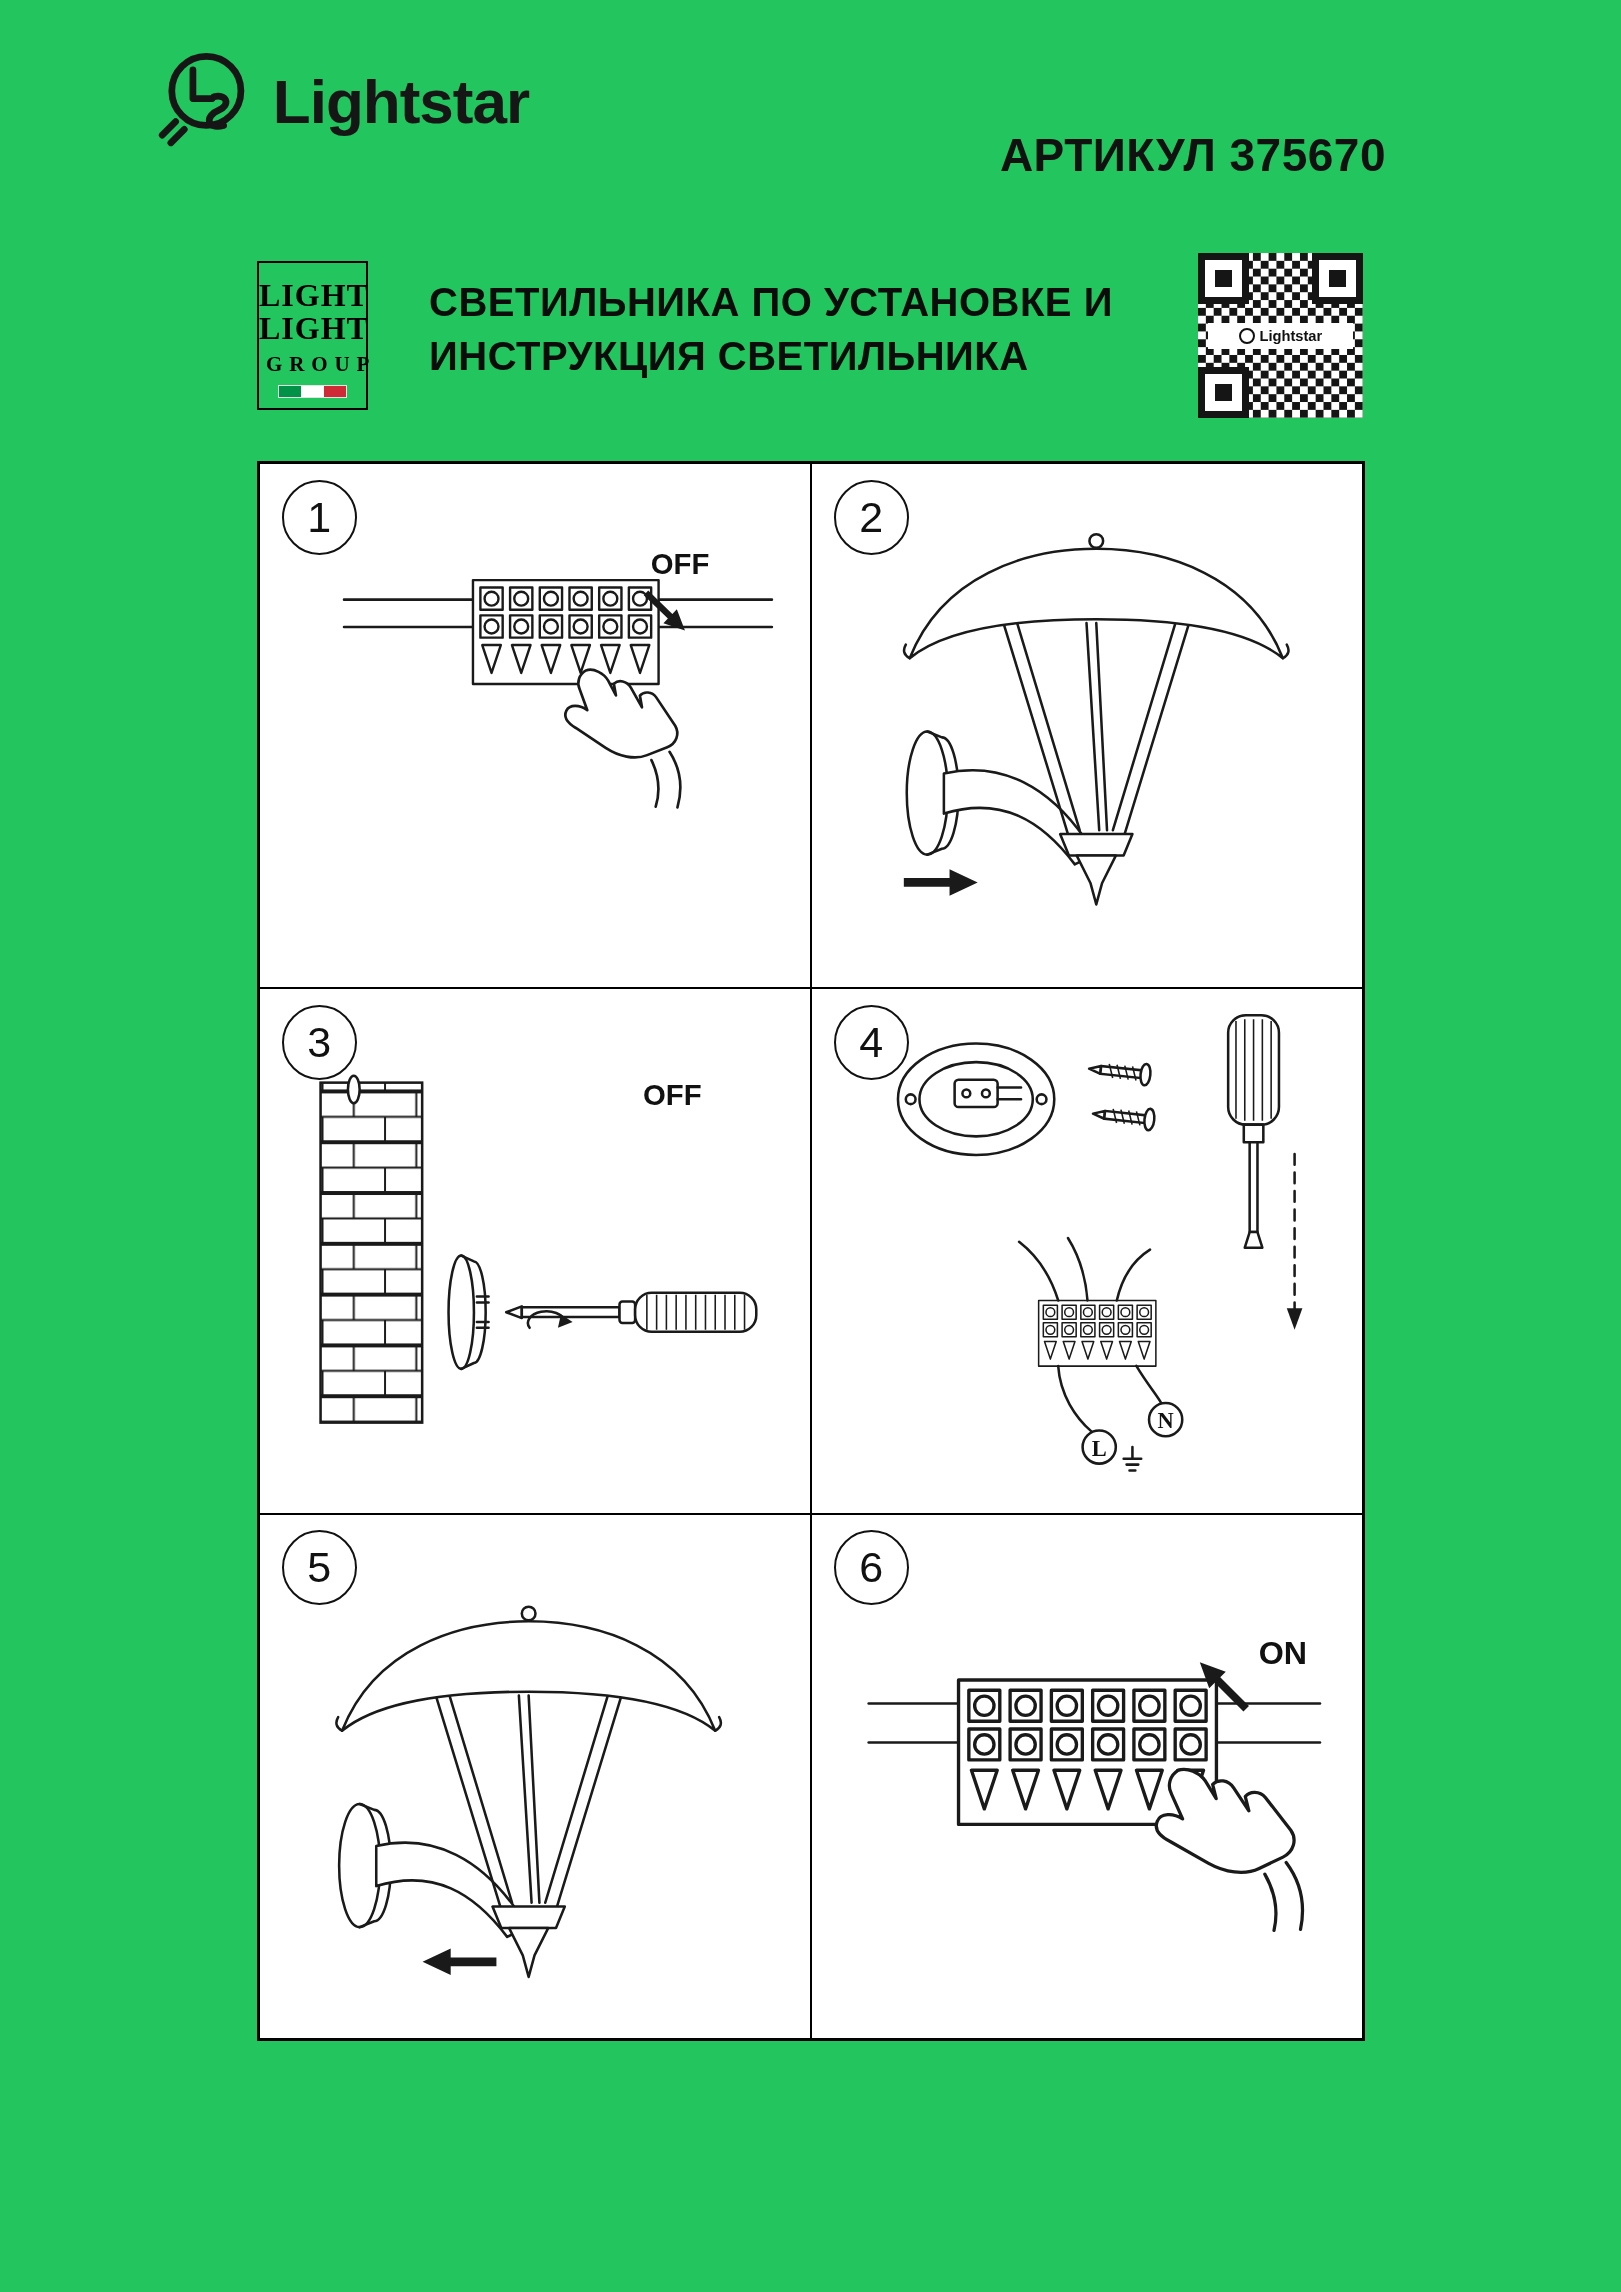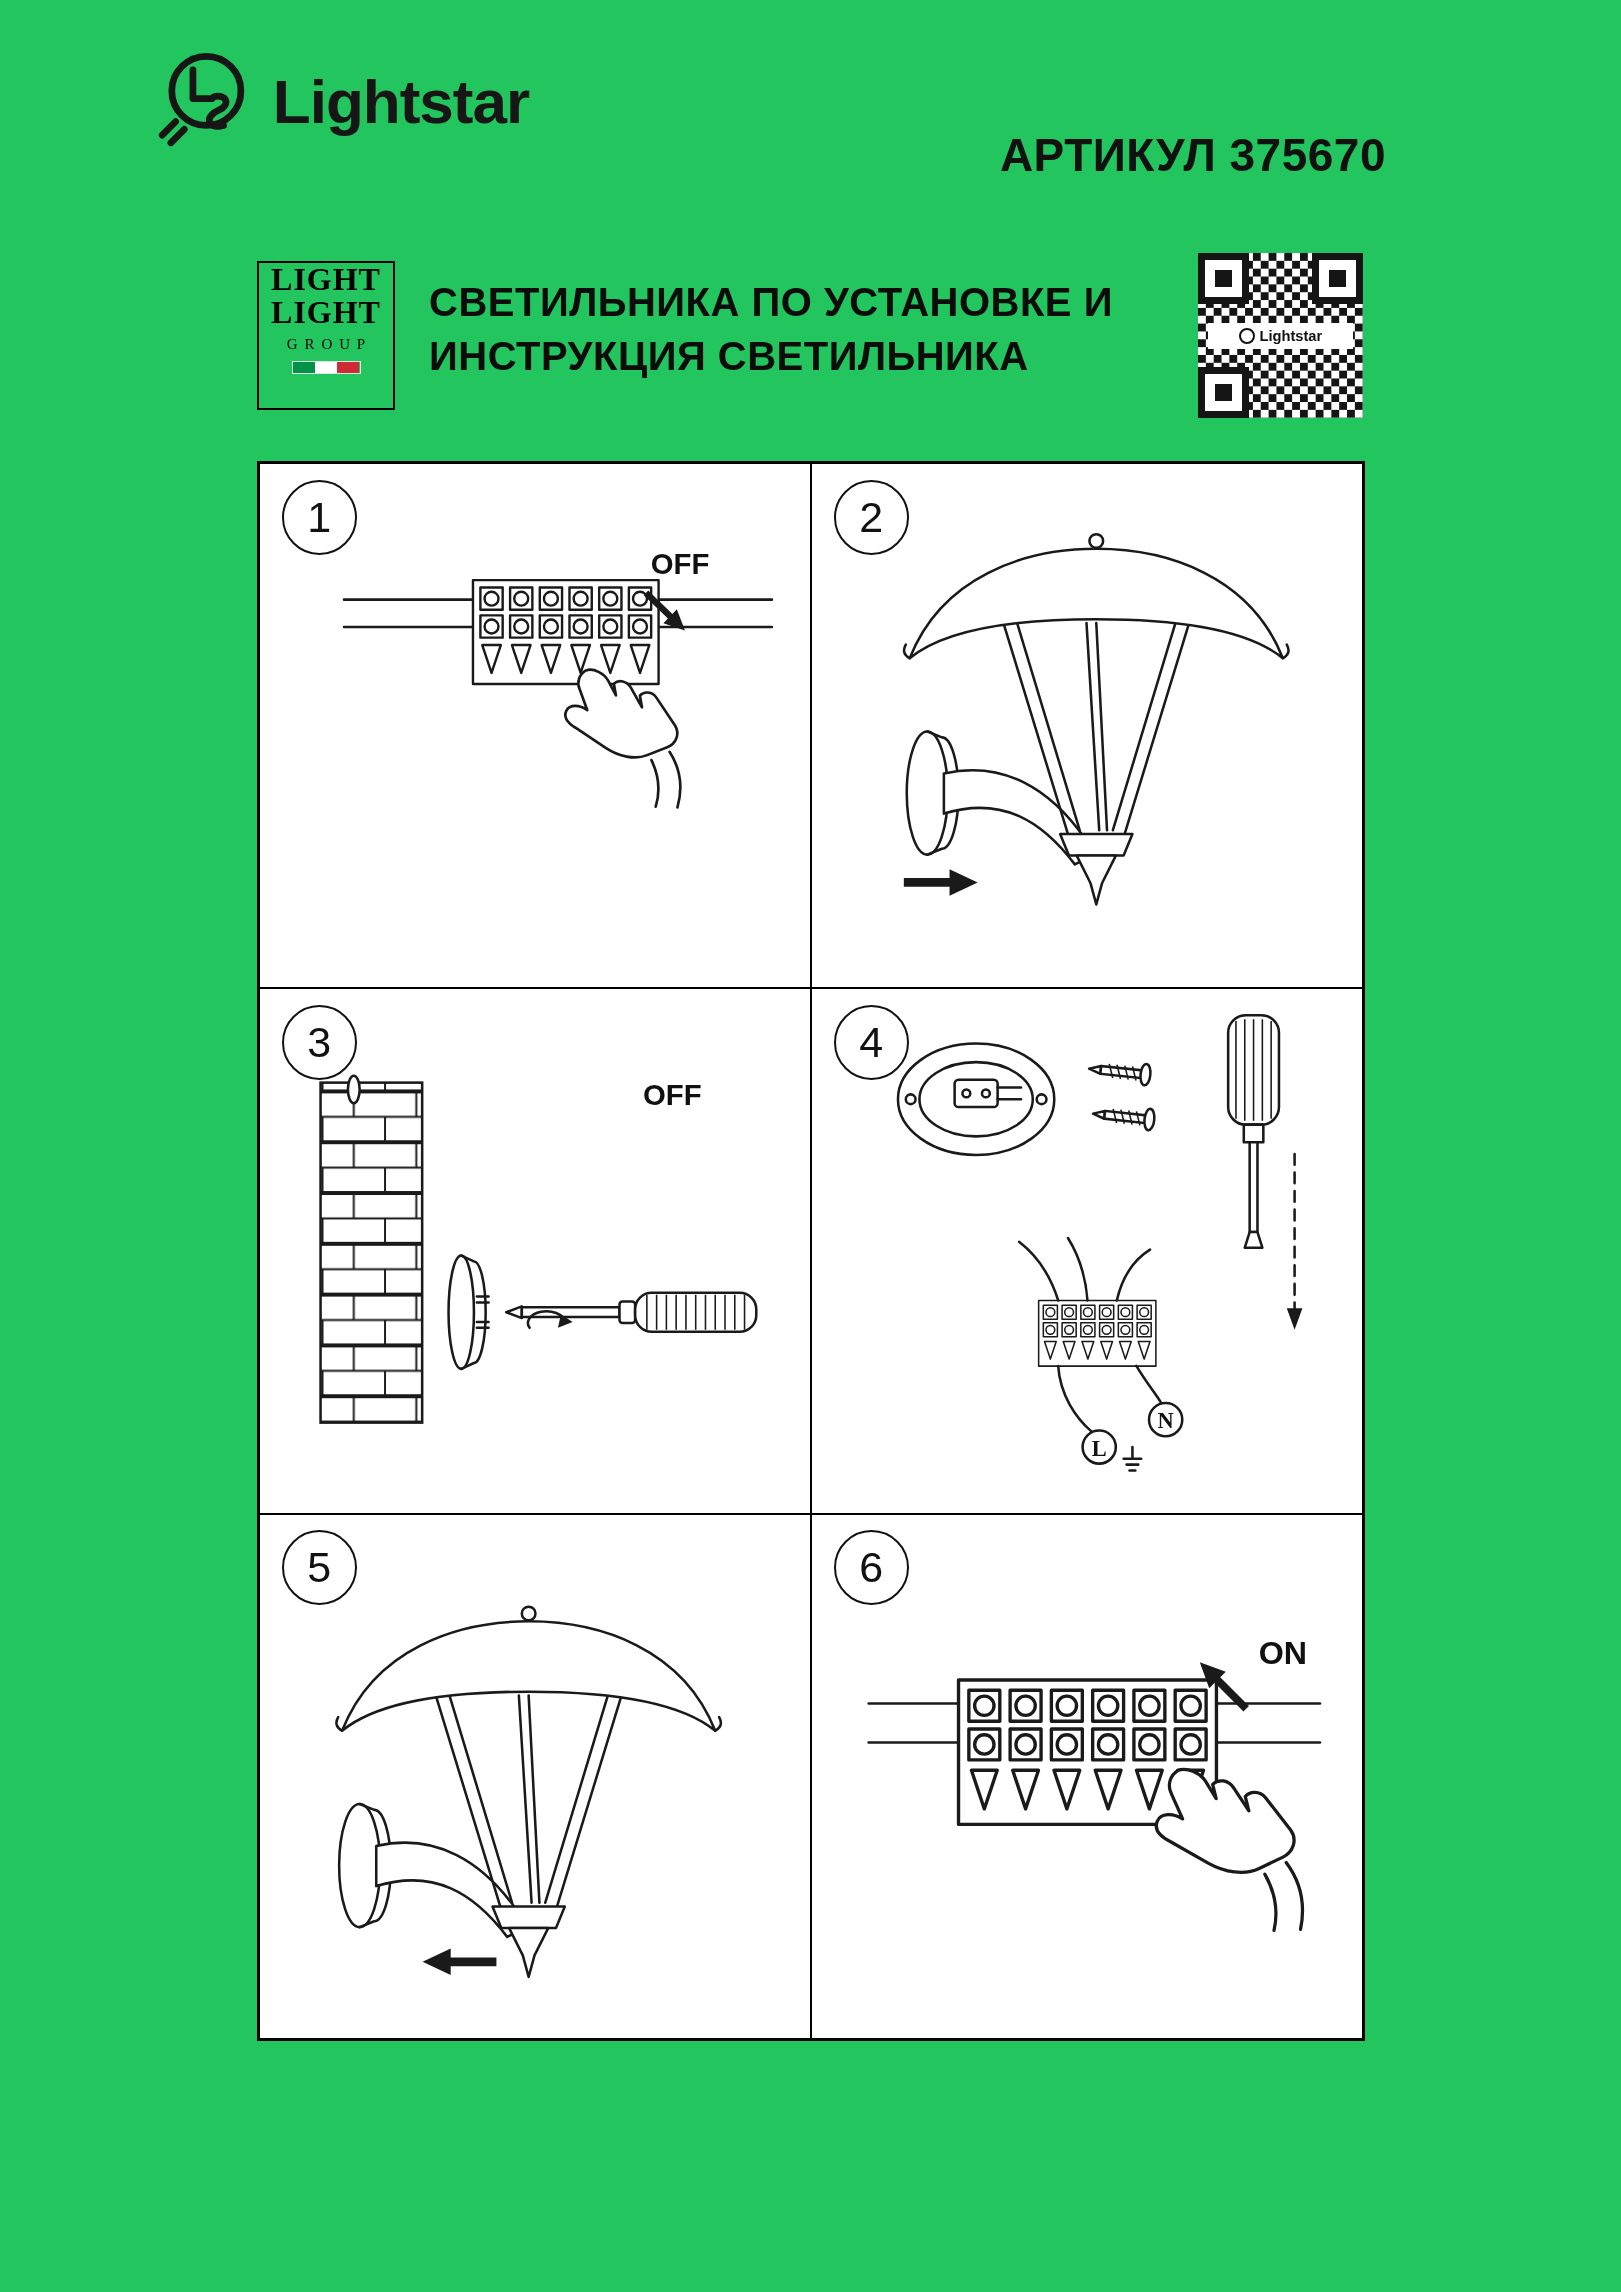--- a/index.html
+++ b/index.html
@@ -5,24 +5,24 @@
   html,body{margin:0;padding:0;background:#fff;}
   .page{position:relative;width:1621px;height:2293px;background:#22c55e;color:#111;
         font-family:"Liberation Sans",sans-serif;overflow:hidden;}
 
   
   .brand-row{position:absolute;left:143px;top:41px;display:flex;align-items:center;gap:9.8px;}
   .brand-word{font-size:62px;font-weight:bold;letter-spacing:-1px;color:#161616;}
   .article{position:absolute;right:235px;top:84px;font-size:46px;font-weight:bold;color:#111;letter-spacing:0.5px;margin-top:44px;}
 
   
-  .group-box{position:absolute;left:257px;top:261px;width:138px;height:149px;border:2.9px solid #000;
-             box-sizing:border-box;text-align:center;font-family:"Liberation Serif",serif;padding-top:0;}
+  .group-box{position:absolute;left:257px;top:261px;width:111px;height:149px;border:2.9px solid #000;
+             box-sizing:border-box;text-align:center;font-family:"Liberation Serif",serif;padding-top:16px;}
   .gb-big{font-size:32px;font-weight:bold;line-height:1.04;letter-spacing:1px;color:#000;}
-  .gb-group{font-size:15px;font-weight:normal;letter-spacing:6.9px;padding-left:6.9px;margin-top:6.9px;color:#000;}
+  .gb-group{font-size:21px;font-weight:bold;letter-spacing:6.9px;padding-left:6.9px;margin-top:6.9px;color:#000;}
   .gb-flag{width:67px;height:10.8px;margin:8.8px auto 0;display:flex;outline:1px solid #e3e3e3;}
   .gb-flag span{flex:1;}
   .title{position:absolute;left:429px;top:276px;font-size:40px;font-weight:bold;line-height:1.34;
          letter-spacing:0.5px;color:#0c0c0c;}
 
   
   .qr{position:absolute;left:1198px;top:253px;width:165px;height:165px;
       background:conic-gradient(#151515 25%,#fff 0 50%,#151515 0 75%,#fff 0) 0 0/15.7px 15.7px;}
   .qr-finder{position:absolute;width:37px;height:37px;border:7.8px solid #151515;background:#fff;
              display:flex;align-items:center;justify-content:center;box-sizing:content-box;}

